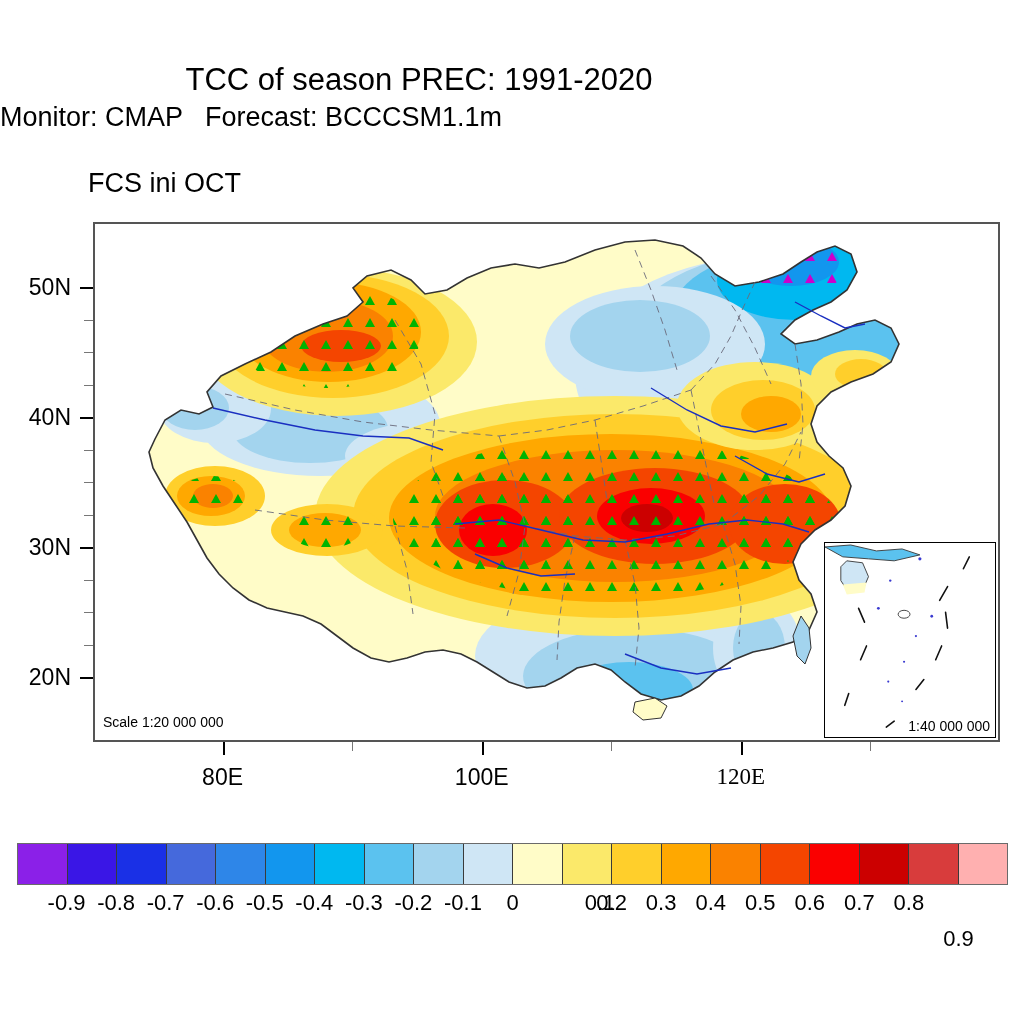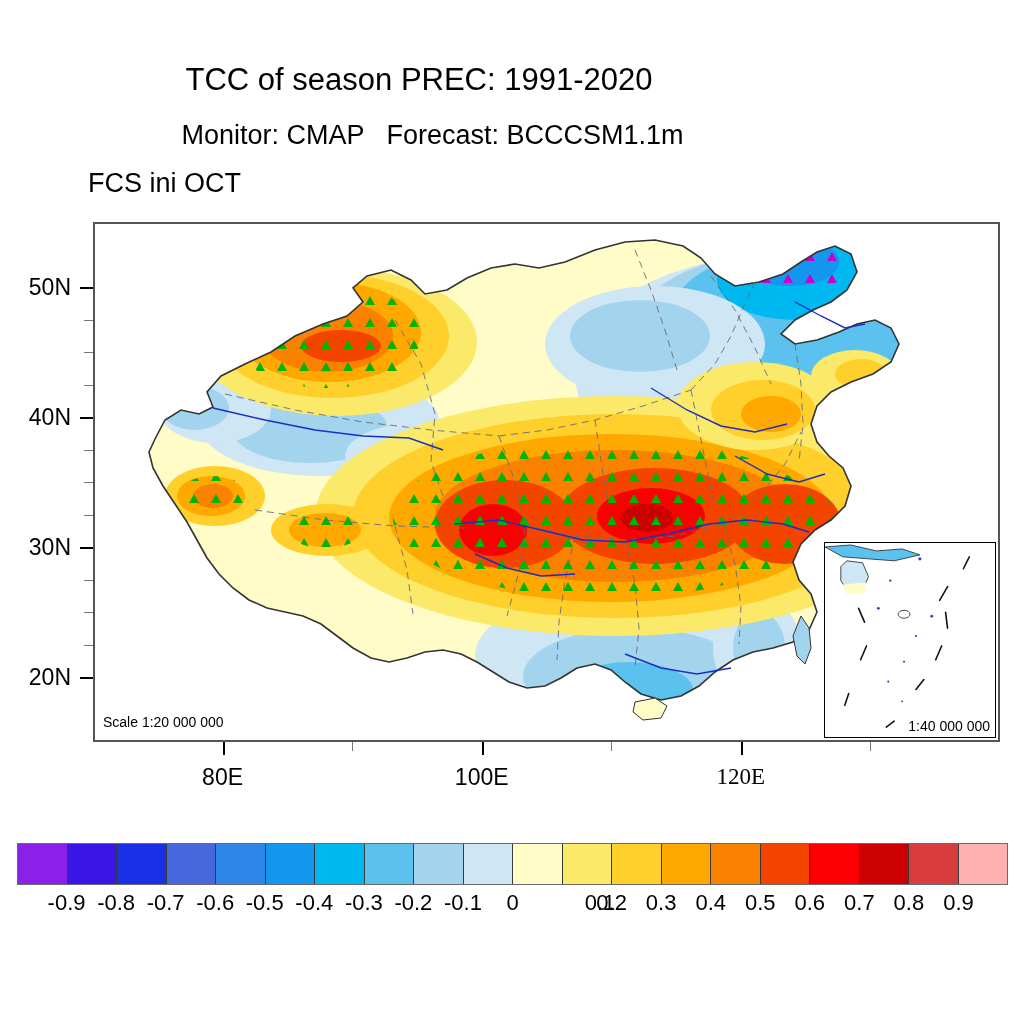--- a/index.html
+++ b/index.html
@@ -3,21 +3,21 @@
 <meta charset="utf-8">
 <style>
   html,body{margin:0;padding:0;}
   body{width:1024px;height:1024px;background:#ffffff;
        font-family:"Liberation Sans",sans-serif;overflow:hidden;position:relative;}
   .root{position:absolute;inset:0;}
 
   
   .title-main{position:absolute;left:0;top:62px;width:838px;text-align:center;
               font-size:31px;color:#000;letter-spacing:0px;}
-  .title-sub{position:absolute;left:0;top:120px;width:865px;text-align:center;
+  .title-sub{position:absolute;left:0;top:102px;width:865px;text-align:left;
              font-size:27px;color:#000;}
   .title-sub .gap{display:inline-block;width:22px;}
   .title-left{position:absolute;left:88px;top:168px;font-size:27px;color:#000;}
   .title-right{position:absolute;right:16px;top:166px;font-size:27px;color:#000;}
 
   
   .plot{position:absolute;left:93px;top:222px;width:907px;height:520px;
         border:2px solid #555;box-sizing:border-box;background:#fff;overflow:hidden;}
   .plot-svg{position:absolute;left:0;top:0;width:903px;height:516px;}
 
@@ -321,16 +321,16 @@
       <span style="left: 45%;">-0.1</span>
       <span style="left: 50%;">0</span>
       <span style="left: 55%; margin-left: 38px;">0.1</span>
       <span style="left: 60%;">0.2</span>
       <span style="left: 65%;">0.3</span>
       <span style="left: 70%;">0.4</span>
       <span style="left: 75%;">0.5</span>
       <span style="left: 80%;">0.6</span>
       <span style="left: 85%;">0.7</span>
       <span style="left: 90%;">0.8</span>
-      <span style="left: 95%;">0.9</span>
+      <span style="left: 95%; margin-top: 36px;">0.9</span>
     </div>
 
 </div>
 
 </body></html>

